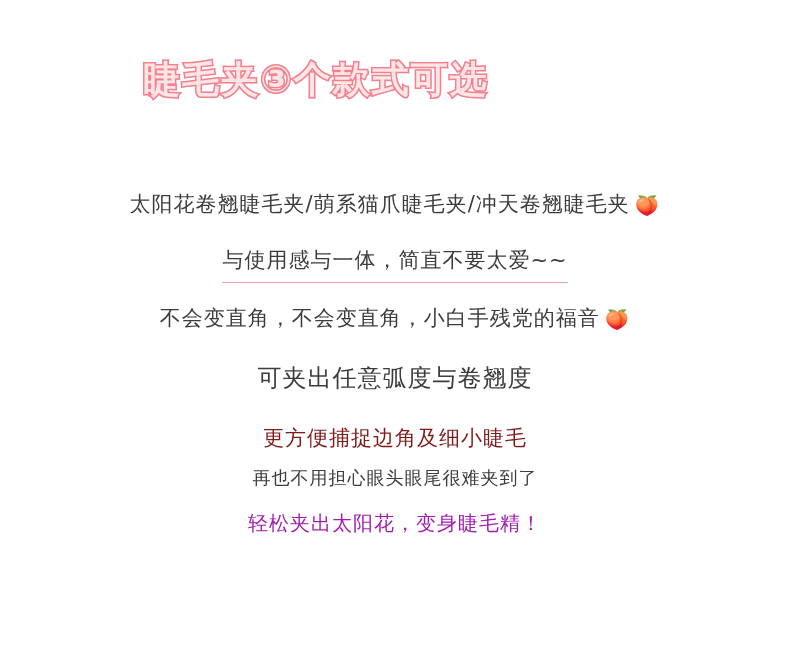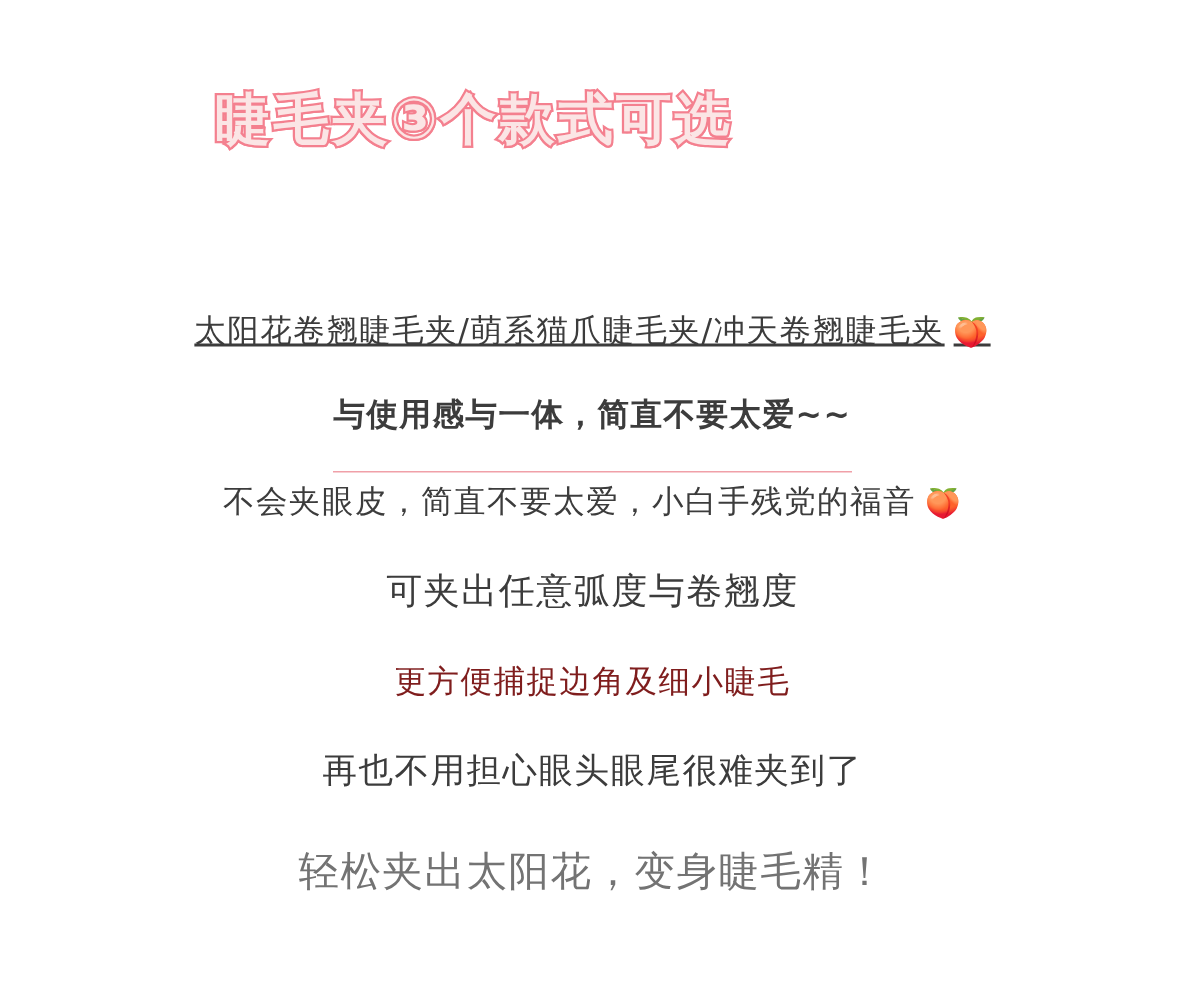--- a/index.html
+++ b/index.html
@@ -60,32 +60,31 @@
     letter-spacing: 1px;
     margin: 0;
     padding: 0;
     white-space: nowrap;
   }
   .line .emoji {
     font-size: 19px;
     vertical-align: -1px;
     margin-left: 6px;
   }
-  .l1 { margin-top: 16px;  font-size: 21px; text-decoration: underline; }
+  .l1 { margin-top: 0px;  font-size: 21px; }
   .l2 { margin-top: 28px; font-size: 21px; }
   .l2 .underlined {
     border-bottom: 1.5px solid #f0a0a8;
-    padding-bottom: 26px;
-    font-weight: bold;
+    padding-bottom: 10px;
   }
   .l3 { margin-top: 30px; font-size: 21px; }
   .l4 { margin-top: 30px; font-size: 24px; }
   .l5 { margin-top: 30px; font-size: 21px; color: #7f1d1d; font-weight: 500; }
-  .l6 { margin-top: 30px; font-size: 23px; }
-  .l7 { margin-top: 34px; font-size: 27px; color: #737373; }
+  .l6 { margin-top: 14px; font-size: 18px; }
+  .l7 { margin-top: 20px; font-size: 20px; color: #a21caf; }
 </style>
 </head>
 <body>
 
 <div class="page">
 
   <div class="title-wrap">
     <span class="title">睫毛夹③个款式可选</span>
   </div>
 
@@ -93,21 +92,21 @@
 
     <p class="line l1">
       <span>太阳花卷翘睫毛夹/萌系猫爪睫毛夹/冲天卷翘睫毛夹</span><span class="emoji">🍑</span>
     </p>
 
     <p class="line l2">
       <span class="underlined">与使用感与一体，简直不要太爱~~</span>
     </p>
 
     <p class="line l3">
-      <span>不会夹眼皮，简直不要太爱，小白手残党的福音</span><span class="emoji">🍑</span>
+      <span>不会变直角，不会变直角，小白手残党的福音</span><span class="emoji">🍑</span>
     </p>
 
     <p class="line l4">
       <span>可夹出任意弧度与卷翘度</span>
     </p>
 
     <p class="line l5">
       <span>更方便捕捉边角及细小睫毛</span>
     </p>
 

